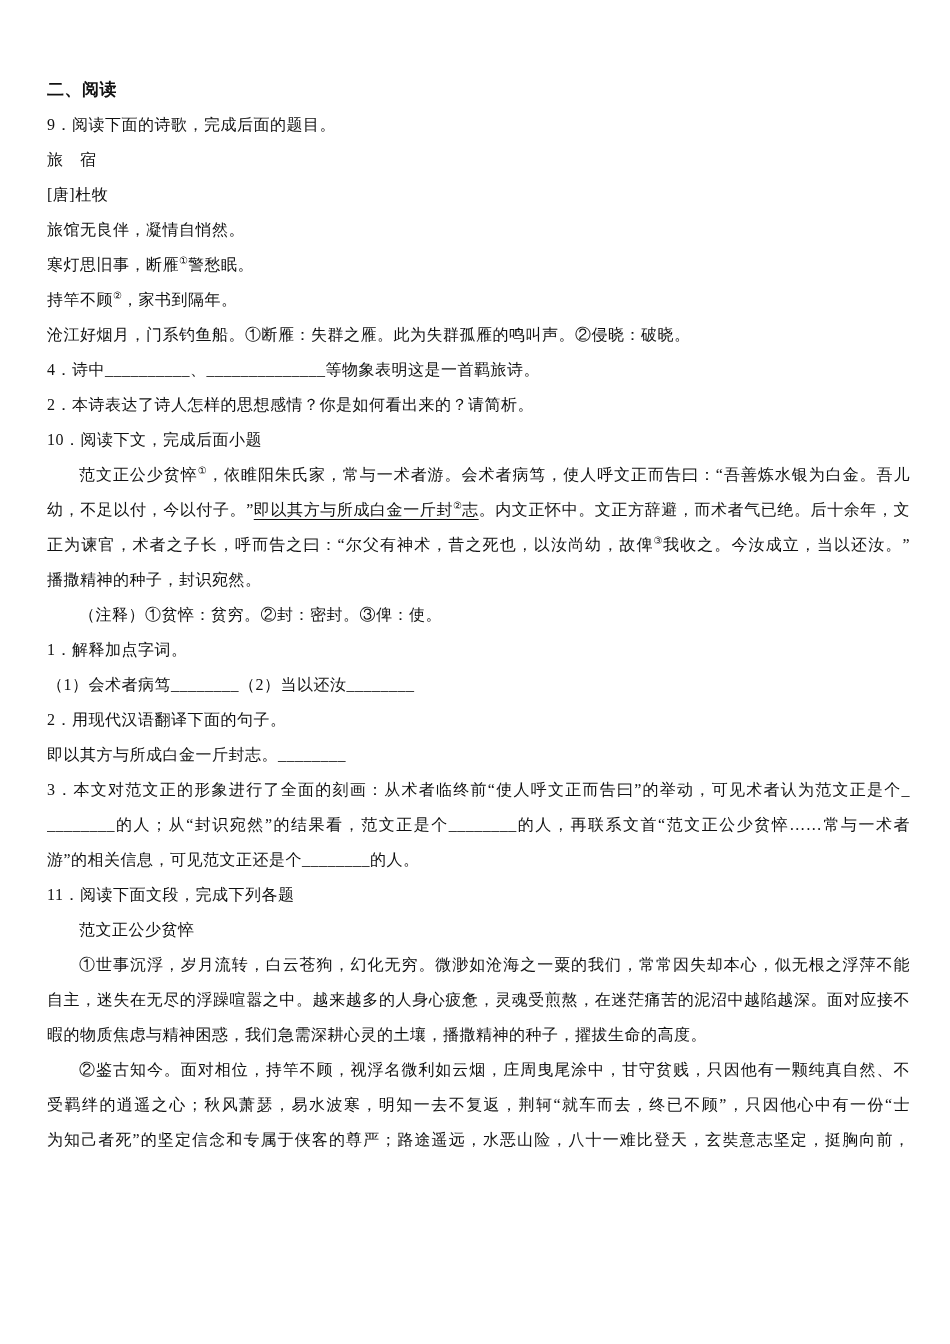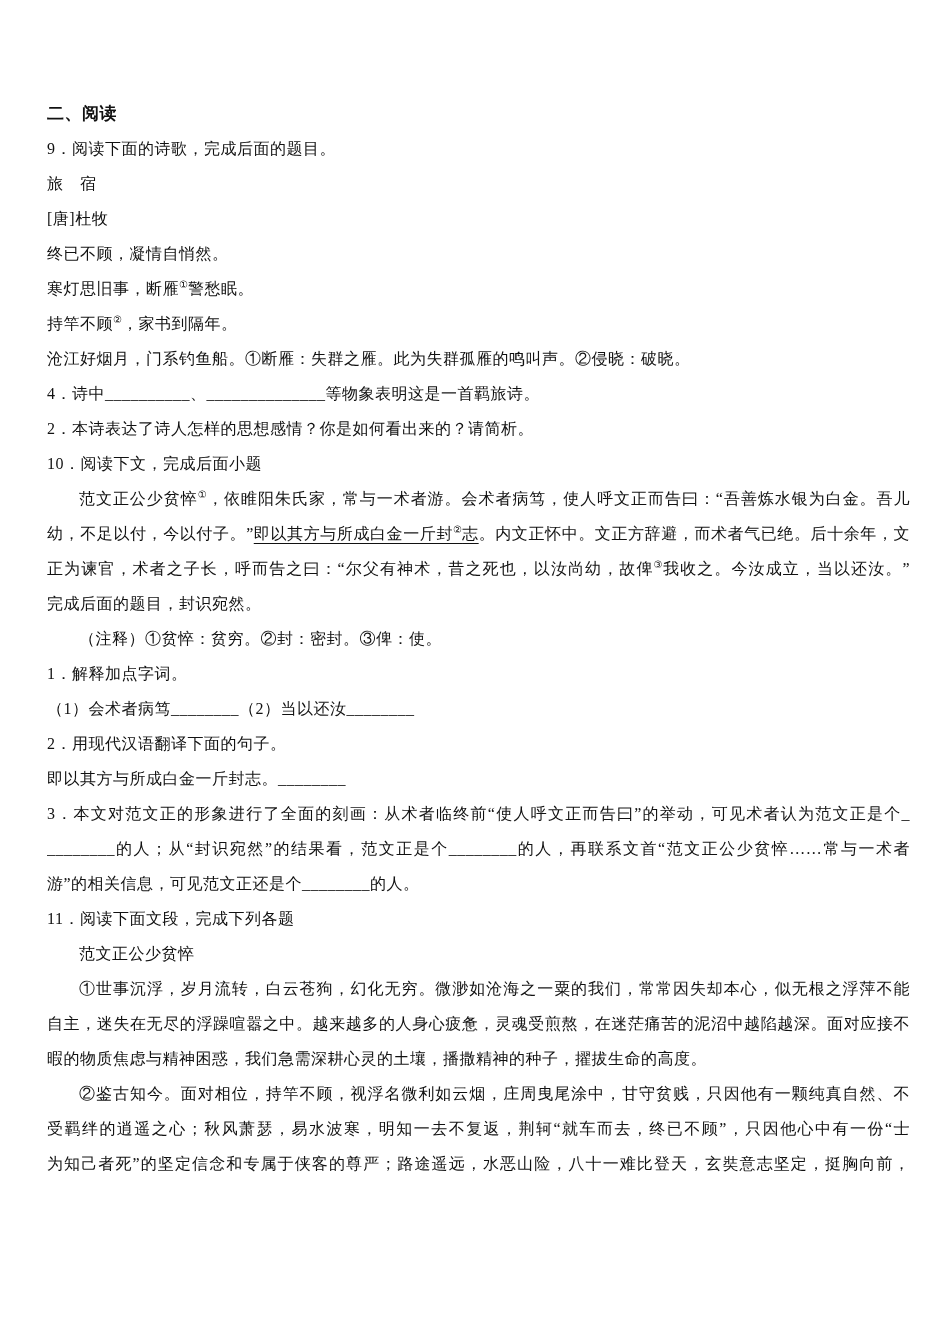--- a/index.html
+++ b/index.html
@@ -11,21 +11,21 @@
     width: 950px;
     height: 1344px;
     overflow: hidden;
     font-family: "Liberation Serif", "DejaVu Serif", serif;
     color: #111111;
   }
   .page {
     box-sizing: border-box;
     width: 950px;
     height: 1127px;
-    padding: 96px 40px 0 47px;
+    padding: 72px 40px 0 47px;
     background: #ffffff;
   }
   .line {
     margin: 0;
     height: 35px;
     line-height: 35px;
     font-size: 16px;
     white-space: nowrap;
     letter-spacing: 0.5px;
   }
@@ -52,32 +52,32 @@
 </head>
 <body>
 
 <div class="page">
 
   <p class="line bold">二、阅读</p>
 
   <p class="line">9．阅读下面的诗歌，完成后面的题目。</p>
   <p class="line">旅　宿</p>
   <p class="line">[唐]杜牧</p>
-  <p class="line">终已不顾，凝情自悄然。</p>
+  <p class="line">旅馆无良伴，凝情自悄然。</p>
   <p class="line"><span>寒灯思旧事，断雁</span><span class="sup">①</span><span>警愁眠。</span></p>
   <p class="line"><span>持竿不顾</span><span class="sup">②</span><span>，家书到隔年。</span></p>
   <p class="line">沧江好烟月，门系钓鱼船。①断雁：失群之雁。此为失群孤雁的鸣叫声。②侵晓：破晓。</p>
   <p class="line">4．诗中__________、______________等物象表明这是一首羁旅诗。</p>
   <p class="line">2．本诗表达了诗人怎样的思想感情？你是如何看出来的？请简析。</p>
 
   <p class="line">10．阅读下文，完成后面小题</p>
   <p class="line indent fill"><span>范文正公少贫悴</span><span class="sup">①</span><span>，依睢阳朱氏家，常与一术者游。会术者病笃，使人呼文正而告曰：“吾善炼水银为白金。吾儿</span></p>
   <p class="line fill"><span>幼，不足以付，今以付子。”</span><span class="ul"><span>即以其方与所成白金一斤封</span><span class="sup">②</span><span>志</span></span><span>。内文正怀中。文正方辞避，而术者气已绝。后十余年，文</span></p>
   <p class="line fill"><span>正为谏官，术者之子长，呼而告之曰：“尔父有神术，昔之死也，以汝尚幼，故俾</span><span class="sup">③</span><span>我收之。今汝成立，当以还汝。”</span></p>
-  <p class="line">完成后面的题目，封识宛然。</p>
+  <p class="line">播撒精神的种子，封识宛然。</p>
   <p class="line indent">（注释）①贫悴：贫穷。②封：密封。③俾：使。</p>
   <p class="line">1．解释加点字词。</p>
   <p class="line">（1）会术者病笃________（2）当以还汝________</p>
   <p class="line">2．用现代汉语翻译下面的句子。</p>
   <p class="line">即以其方与所成白金一斤封志。________</p>
   <p class="line fill">3．本文对范文正的形象进行了全面的刻画：从术者临终前“使人呼文正而告曰”的举动，可见术者认为范文正是个_</p>
   <p class="line fill">________的人；从“封识宛然”的结果看，范文正是个________的人，再联系文首“范文正公少贫悴……常与一术者</p>
   <p class="line">游”的相关信息，可见范文正还是个________的人。</p>
 
   <p class="line">11．阅读下面文段，完成下列各题</p>

